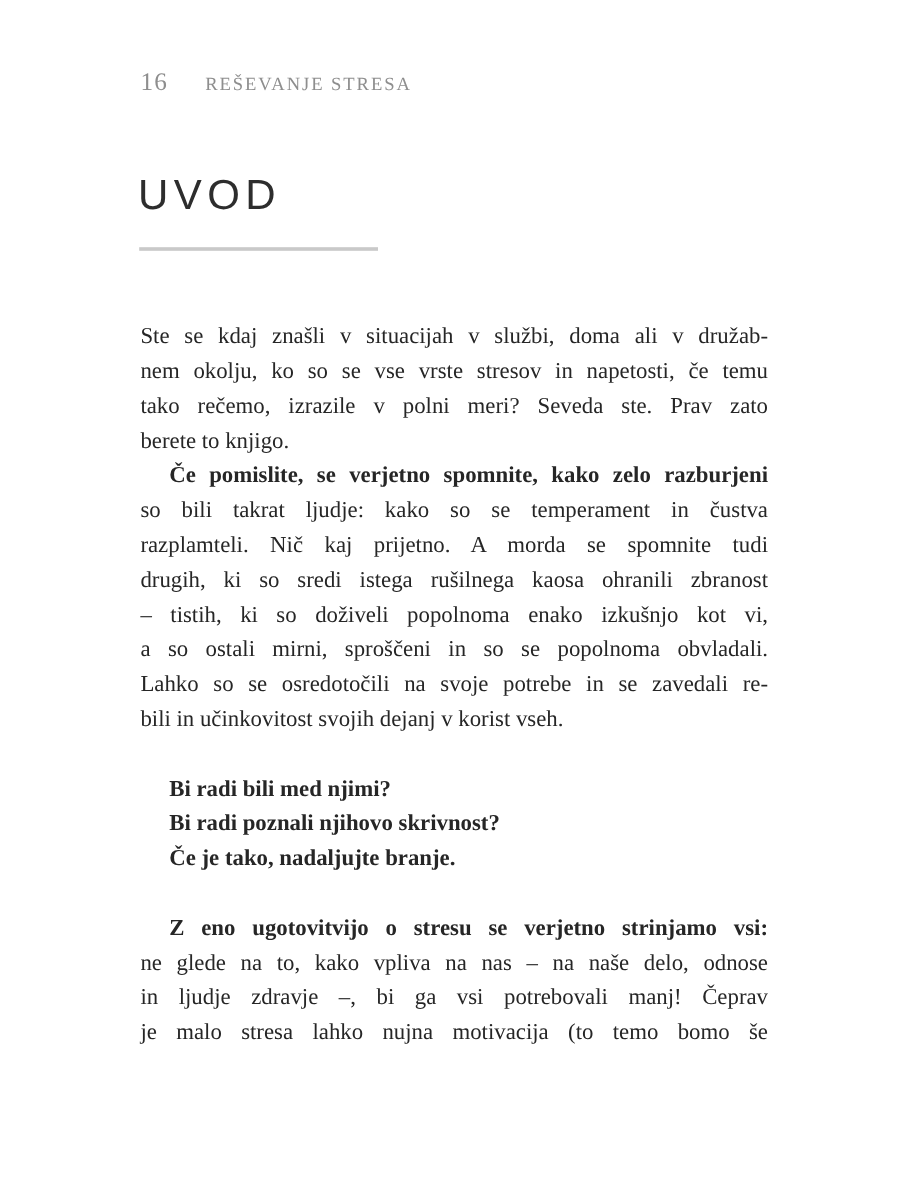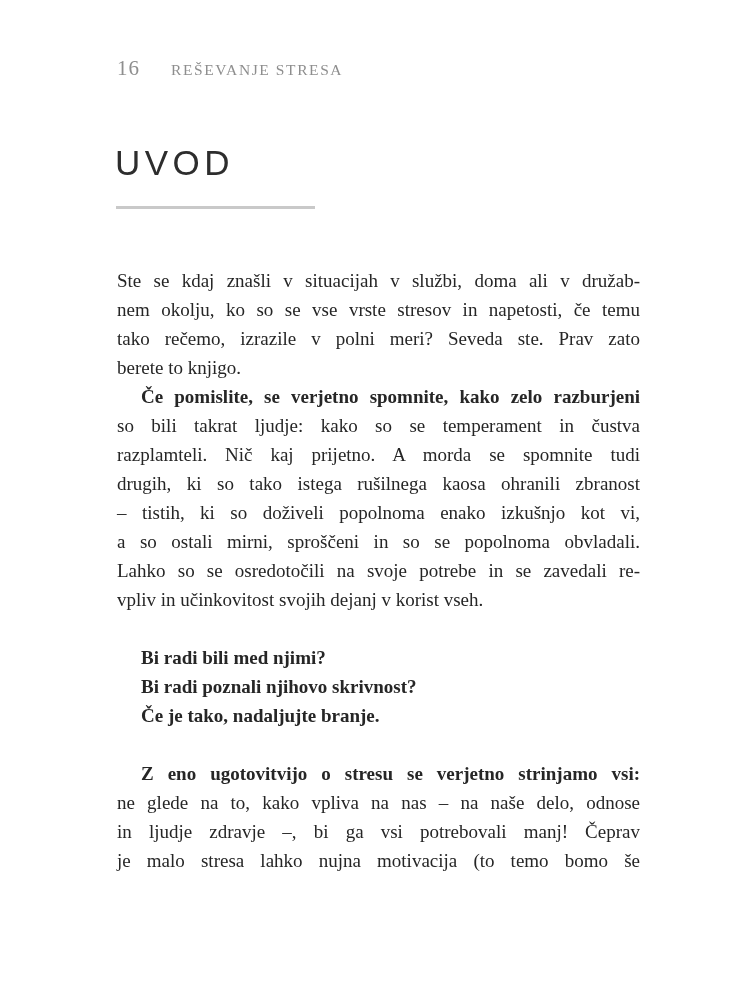--- a/index.html
+++ b/index.html
@@ -93,25 +93,25 @@
   <div class="title-divider"></div>
 
   <div class="body-text">
       <div class="text-line justify">Ste se kdaj znašli v situacijah v službi, doma ali v družab-</div>
       <div class="text-line justify">nem okolju, ko so se vse vrste stresov in napetosti, če temu</div>
       <div class="text-line justify">tako rečemo, izrazile v polni meri? Seveda ste. Prav zato</div>
       <div class="text-line">berete to knjigo.</div>
       <div class="text-line justify indent">Če pomislite, se verjetno spomnite, kako zelo razburjeni</div>
       <div class="text-line justify">so bili takrat ljudje: kako so se temperament in čustva</div>
       <div class="text-line justify">razplamteli. Nič kaj prijetno. A morda se spomnite tudi</div>
-      <div class="text-line justify">drugih, ki so tako istega rušilnega kaosa ohranili zbranost</div>
+      <div class="text-line justify">drugih, ki so sredi istega rušilnega kaosa ohranili zbranost</div>
       <div class="text-line justify">– tistih, ki so doživeli popolnoma enako izkušnjo kot vi,</div>
       <div class="text-line justify">a so ostali mirni, sproščeni in so se popolnoma obvladali.</div>
       <div class="text-line justify">Lahko so se osredotočili na svoje potrebe in se zavedali re-</div>
-      <div class="text-line">vpliv in učinkovitost svojih dejanj v korist vseh.</div>
+      <div class="text-line">bili in učinkovitost svojih dejanj v korist vseh.</div>
       <div class="text-line indent gap">Bi radi bili med njimi?</div>
       <div class="text-line indent">Bi radi poznali njihovo skrivnost?</div>
       <div class="text-line indent">Če je tako, nadaljujte branje.</div>
       <div class="text-line justify indent gap">Z eno ugotovitvijo o stresu se verjetno strinjamo vsi:</div>
       <div class="text-line justify">ne glede na to, kako vpliva na nas – na naše delo, odnose</div>
       <div class="text-line justify">in ljudje zdravje –, bi ga vsi potrebovali manj! Čeprav</div>
       <div class="text-line justify">je malo stresa lahko nujna motivacija (to temo bomo še</div>
     </div>
 
 </div>

